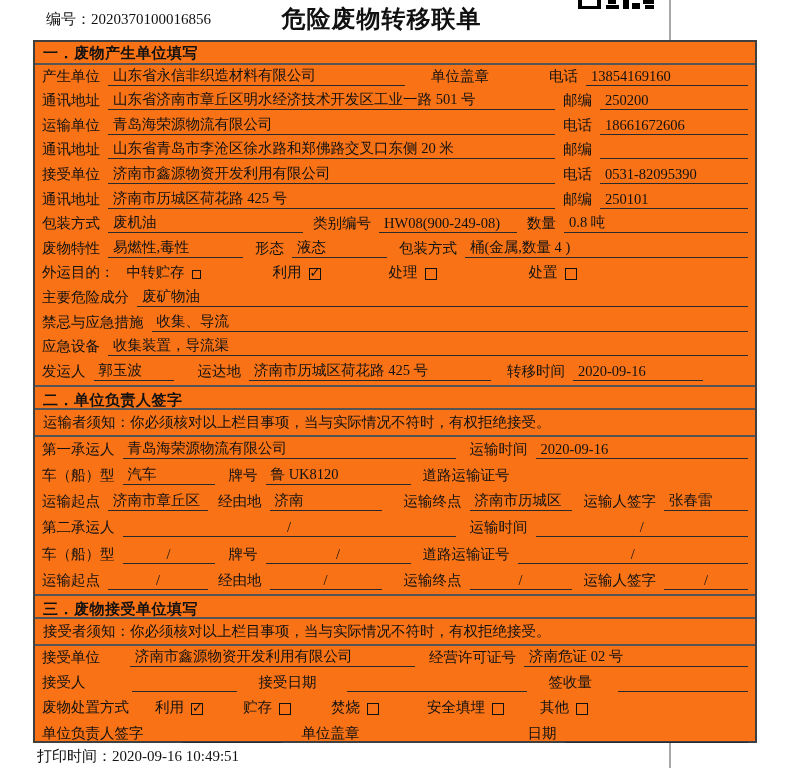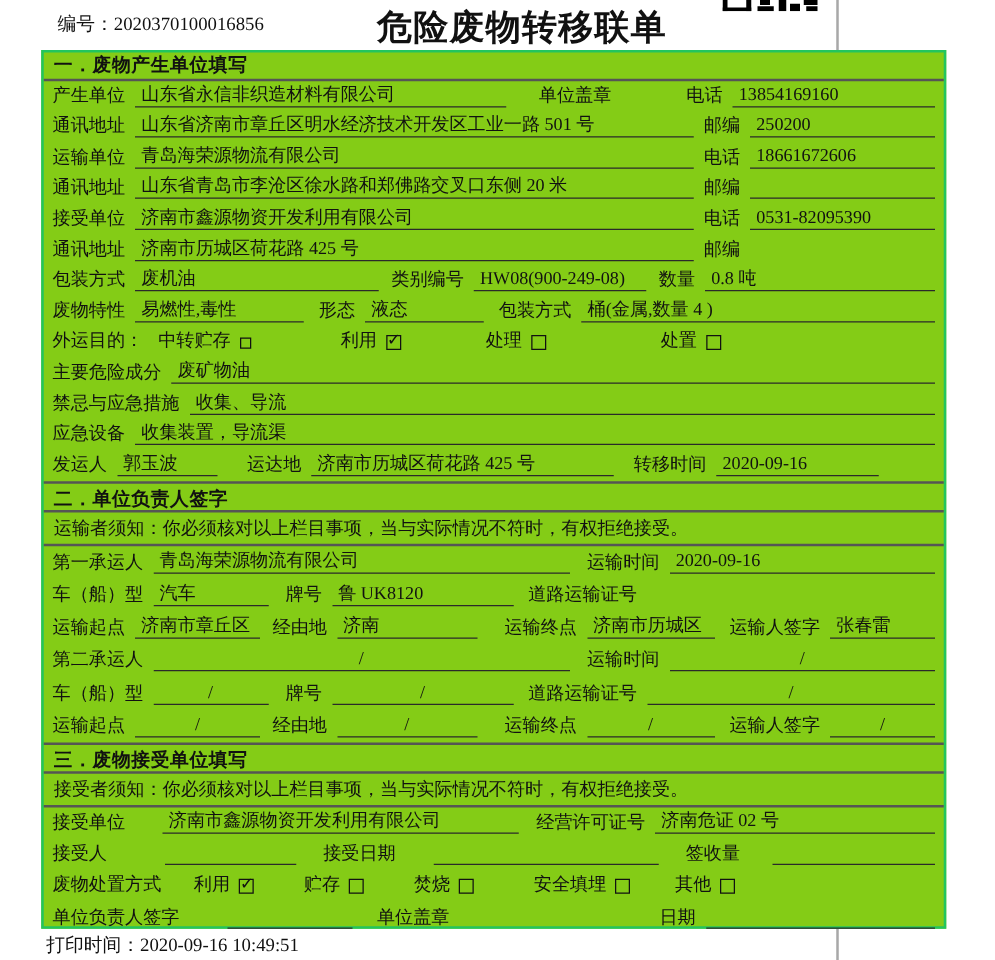--- a/index.html
+++ b/index.html
@@ -3,29 +3,29 @@
 <meta charset="utf-8">
 <style>
   * { margin:0; padding:0; box-sizing:border-box; }
   html,body { width:796px; height:768px; background:#ffffff; overflow:hidden;
     font-family:"Liberation Serif","DejaVu Serif",serif; color:#111; }
   #page { position:relative; width:673px; height:768px; background:#fff; }
 
   
   #serial { position:absolute; left:46px; top:10px; font-size:15px; white-space:nowrap; }
   #doc-title { position:absolute; left:0; top:3px; width:100%; text-align:center;
-    padding-left:90px; font-size:28px; font-weight:bold; letter-spacing:1px;margin-left:36px; }
+    padding-left:90px; font-size:24px; font-weight:bold; letter-spacing:1px; }
   #qr-frag { position:absolute; left:578px; top:0; }
 
   
   #win-edge { position:absolute; right:2px; top:0; width:2px; height:768px; background:#a8a8a8; }
 
   
   #form { position:absolute; left:33px; top:40px; width:724px; height:703px;
-    border:2px solid #22c55e; background:#84cc16; font-size:14.5px; }
+    border:2px solid #404040; background:#f97316; font-size:14.5px; }
   .sec-head { height:23px; line-height:20px; font-weight:bold; font-size:15px;
     padding:1px 8px 0 8px; border-bottom:2px solid #555;
     font-family:"Liberation Sans","DejaVu Sans",sans-serif; letter-spacing:.5px; }
   .sec-head.mid { border-top:2px solid #555; height:25px; padding-top:3px; }
   .notice { height:27px; display:flex; align-items:center; padding:0 8px;
     border-bottom:2px solid #555; white-space:nowrap; }
   .row { display:flex; align-items:flex-end; padding:0 7px 4px 7px; white-space:nowrap; }
   .s1 .row { height:24.6px; }
   .s2 .row { height:26.2px; }
   .s3 .row { height:25.2px; }
@@ -104,20 +104,21 @@
         <span class="lbl">接受单位</span>
         <span class="val" style="width:447px">济南市鑫源物资开发利用有限公司</span>
         <span class="lbl" style="margin-left:8px">电话</span>
         <span class="val grow">0531-82095390</span>
       </div>
 
       <div class="row">
         <span class="lbl">通讯地址</span>
         <span class="val" style="width:447px">济南市历城区荷花路 425 号</span>
         <span class="lbl" style="margin-left:8px">邮编</span>
+        <span class="val grow">250101</span>
       </div>
 
       <div class="row">
         <span class="lbl">包装方式</span>
         <span class="val" style="width:195px">废机油</span>
         <span class="lbl" style="margin-left:10px">类别编号</span>
         <span class="val" style="width:138px">HW08(900-249-08)</span>
         <span class="lbl" style="margin-left:10px">数量</span>
         <span class="val grow">0.8 吨</span>
       </div>

